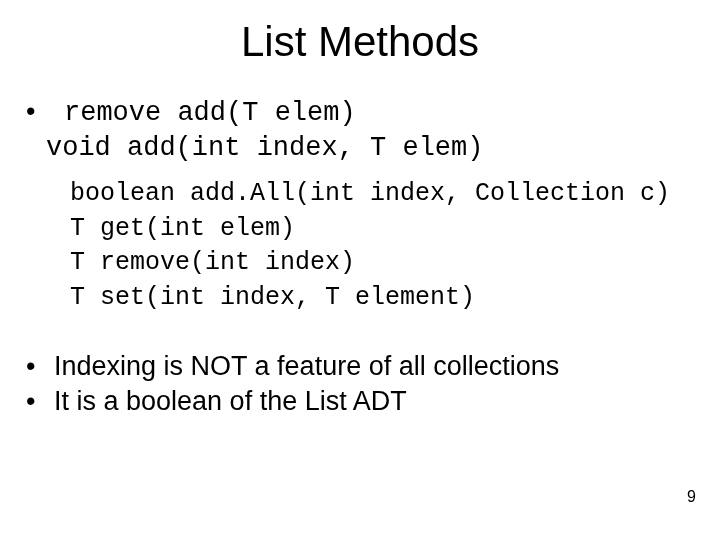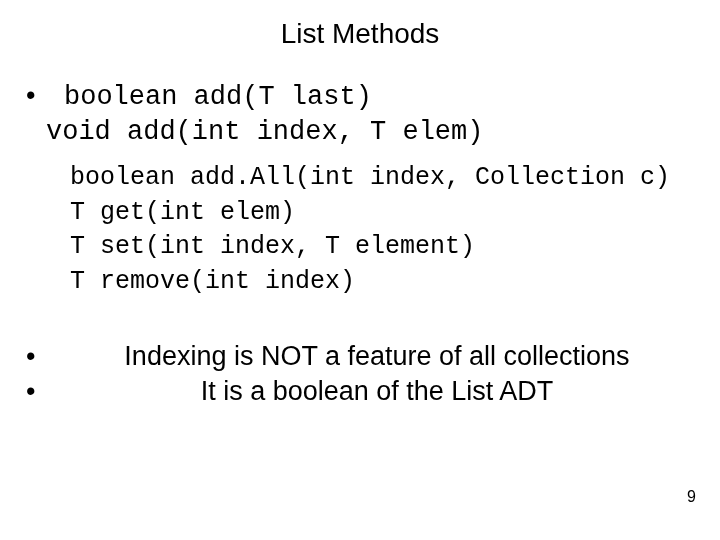--- a/index.html
+++ b/index.html
@@ -1,48 +1,48 @@
 <!DOCTYPE html>
 <html><head>
 <meta charset="utf-8">
 <style>
   * { margin: 0; padding: 0; box-sizing: border-box; }
   html, body { width: 720px; height: 540px; background: #fff; font-family: Arial, Helvetica, sans-serif; color: #000; }
   .slide { position: relative; width: 720px; height: 540px; padding: 18px 20px 0 20px; }
-  .title { font-size: 28px; text-align: center; margin-bottom: 28px; font-weight: normal; }
+  .title { font-size: 42px; text-align: center; margin-bottom: 28px; font-weight: normal; }
   .bullets { list-style: none; }
   .bullets > li { position: relative; padding-left: 34px; font-size: 27px; line-height: 1.28; }
   .bullets > li::before { content: "•"; position: absolute; left: 6px; top: 0; font-size: 27px; }
   .mono { font-family: "Courier New", Courier, monospace; }
   .first-line { margin-left: 10px; }
   .void-line { font-family: Liberation Mono, monospace; font-size: 27px; margin-left: 26px; line-height: 1.28; }
   .sub-mono { font-family: "Courier New", Courier, monospace; font-size: 25px; margin-left: 50px; line-height: 1.38; margin-top: 12px; }
   .gap { height: 10px; }
-  .bottom-bullets { margin-top: 30px; text-align: center; }
+  .bottom-bullets { margin-top: 24px; }
   .bottom-bullets > li { font-size: 27px; line-height: 1.28; }
   .pagenum { position: absolute; right: 24px; bottom: 34px; font-size: 16px; }
 </style>
 </head>
 <body>
 
 <div class="slide">
   <h1 class="title">List Methods</h1>
 
   <ul class="bullets">
     <li>
-      <span class="first-line mono">boolean  add(T last)</span>
+      <span class="first-line mono">remove  add(T elem)</span>
     </li>
   </ul>
   <div class="void-line">void add(int index, T elem)</div>
 
   <div class="sub-mono">
     <div>boolean add.All(int index, Collection c)</div>
     <div>T get(int elem)</div>
+    <div>T remove(int index)</div>
     <div>T set(int index, T element)</div>
-    <div>T remove(int index)</div>
   </div>
 
   <div class="gap"></div>
 
   <ul class="bullets bottom-bullets">
     <li><span>Indexing is NOT a feature of all collections</span></li>
     <li><span>It is a boolean of the List ADT</span></li>
   </ul>
 
   <div class="pagenum">9</div>

